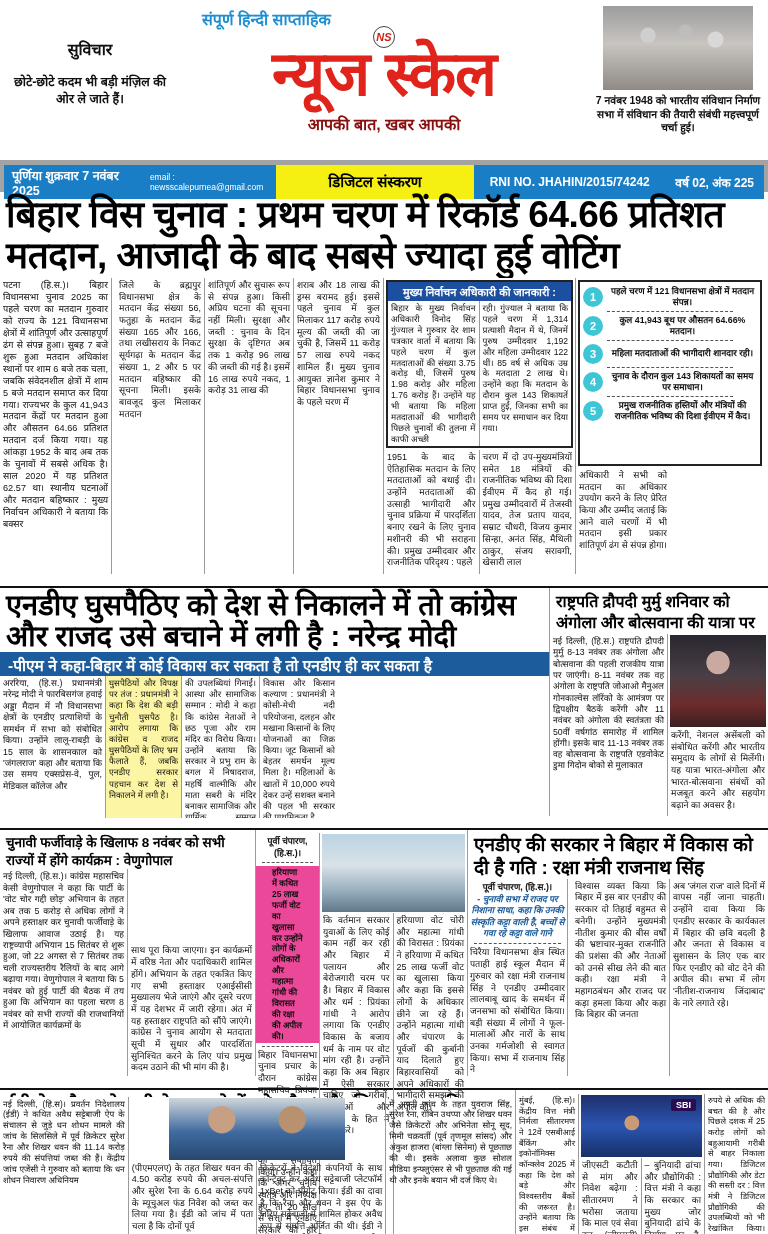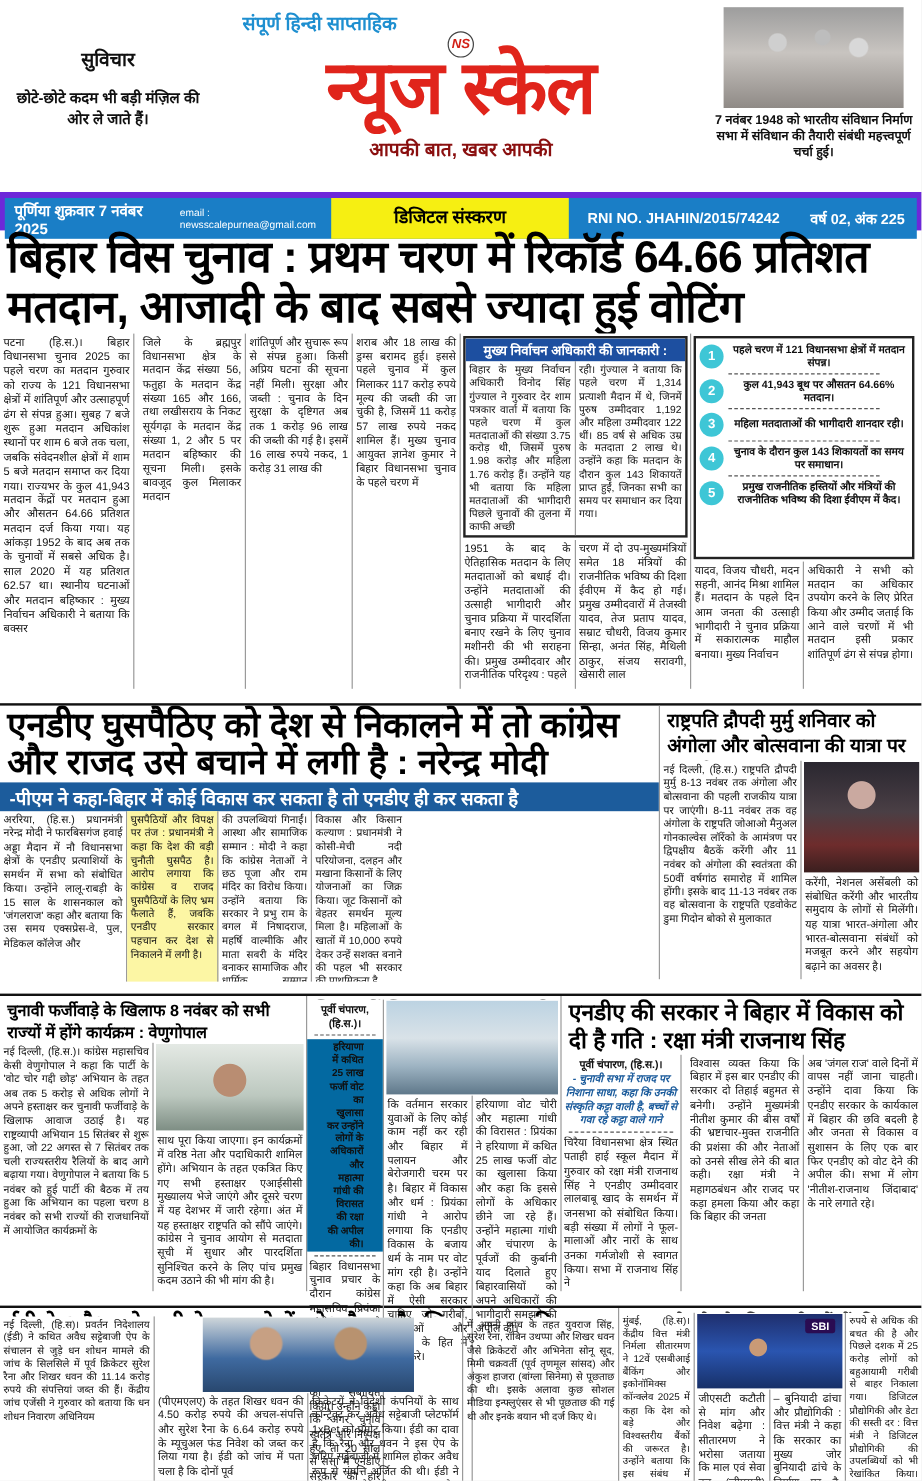--- a/index.html
+++ b/index.html
@@ -18,21 +18,21 @@
   .slogan { color:#8a0f0f; font-weight:bold; font-size:16px; margin-top:8px; }
   .hist { width:168px; text-align:center; }
   .hist-photo { width:150px; height:84px; margin:2px auto 4px auto; background:
       radial-gradient(circle at 30% 35%, #cfcfcf 0 6%, transparent 7%),
       radial-gradient(circle at 55% 30%, #bdbdbd 0 6%, transparent 7%),
       radial-gradient(circle at 75% 40%, #d8d8d8 0 6%, transparent 7%),
       linear-gradient(180deg,#9d9d9d 0%,#c8c4c0 45%,#8f8a86 100%); }
   .hist-cap { font-weight:bold; font-size:10.5px; line-height:1.3; }
 
   
-  .datebar { background:#6d28d9; padding:5px 4px; height:32px; }
+  .datebar { background:#a3a3a3; padding:5px 4px; height:32px; }
   .datebar-inner { background:#1a7ec6; color:#fff; height:34px; display:flex; align-items:center; }
   .db-left { display:flex; align-items:center; gap:14px; padding-left:8px; flex:1; }
   .db-place { font-weight:bold; font-size:12.5px; }
   .db-email { font-size:8.5px; }
   .edition { background:#f6ef12; color:#000; font-weight:bold; font-size:15px; height:34px; line-height:34px; padding:0 52px; text-align:center; }
   .db-right { flex:1; display:flex; justify-content:space-between; padding:0 10px 0 16px; align-items:center; }
   .db-rni { font-weight:bold; font-size:12px; }
   .db-issue { font-weight:bold; font-size:12px; }
 
   
@@ -89,28 +89,28 @@
   .murmu-c1 { width:118px; font-size:8.7px; }
   .murmu-right { flex:1; display:flex; flex-direction:column; }
   .murmu-photo { height:92px; margin:1px 2px; background:radial-gradient(circle at 50% 30%, #caa9a0 0 14%, transparent 15%), linear-gradient(180deg,#2a2730 0%,#4a3f45 45%,#6e2c2c 75%,#3a1f1f 100%); }
 
   
   .sec3 { display:flex; height:248px; }
   .venu { width:256px; border-right:1px solid #9a9a9a; display:flex; flex-direction:column; }
   .venu-headline { font-size:13.5px; font-weight:800; line-height:1.35; padding:4px 6px 2px 6px; height:46px; overflow:hidden; }
   .venu-body { display:flex; flex:1; }
   .venu-c1 { width:128px; font-size:8.8px; }
-  .venu-right { flex:1; display:flex; flex-direction:column; }
+  .venu-right { flex:1; display:flex; flex-direction:column;align-items:flex-end; }
   .venu-photo { height:72px; margin:1px 2px; background:radial-gradient(circle at 50% 42%, #b98d72 0 18%, transparent 19%), linear-gradient(180deg,#e4e9e4 0%,#bcc8bf 60%,#7e8e84 100%); }
   .pri { width:212px; border-right:1px solid #9a9a9a; display:flex; flex-direction:column; }
   .pri-headline { font-size:19px; font-weight:900; line-height:1.22; padding:3px 6px 0 6px; height:52px; overflow:hidden; }
   .pri-body { display:flex; flex:1; }
   .pri-c1 { width:64px; font-size:8.4px; }
   .byline { font-weight:bold; font-size:8.8px; text-align:center; padding-top:2px; }
-  .intro-yellow { background:#0369a1; font-weight:bold; font-size:8.4px; text-align:right; line-height:1.3; padding:1px 16px; }
+  .intro-yellow { background:#ec4899; font-weight:bold; font-size:8.4px; text-align:left; line-height:1.3; padding:1px 16px; }
   .pri-right { flex:1; display:flex; flex-direction:column; }
   .pri-photo { height:78px; margin:1px 2px; background:linear-gradient(180deg,#bcd3e2 0%,#d9e2e8 40%,#9db3c2 70%,#5f788a 100%); }
   .raj { flex:1; display:flex; flex-direction:column; }
   .raj-headline { font-size:19px; font-weight:900; line-height:1.22; padding:3px 6px 0 6px; height:52px; overflow:hidden; }
   .raj-body { display:flex; flex:1; }
   .raj-c1 { width:100px; font-size:8.6px; }
   .intro-blue { color:#1c5c9c; font-weight:bold; font-style:italic; font-size:8.8px; text-align:center; line-height:1.3; padding:1px 2px; }
   .raj-right { flex:1; display:flex; flex-direction:row; }
   .raj-photo { height:80px; margin:1px 2px; background:linear-gradient(180deg,#b5302a 0%,#d8554a 30%,#a8302e 60%,#6e1f1e 100%); }
 
@@ -221,21 +221,20 @@
           <span class="ptnum">4</span>
           <span class="pttext">चुनाव के दौरान कुल 143 शिकायतों का समय पर समाधान।</span>
         </div>
         <div class="pt-sep"></div>
         <div class="pt">
           <span class="ptnum">5</span>
           <span class="pttext">प्रमुख राजनीतिक हस्तियों और मंत्रियों की राजनीतिक भविष्य की दिशा ईवीएम में कैद।</span>
         </div>
       </div>
       <div class="duo">
-        <div class="ncol vr">यादव, विजय चौधरी, मदन सहनी, आनंद मिश्रा शामिल हैं। मतदान के पहले दिन आम जनता की उत्साही भागीदारी ने चुनाव प्रक्रिया में सकारात्मक माहौल बनाया। मुख्य निर्वाचन</div>
         <div class="ncol">अधिकारी ने सभी को मतदान का अधिकार उपयोग करने के लिए प्रेरित किया और उम्मीद जताई कि आने वाले चरणों में भी मतदान इसी प्रकार शांतिपूर्ण ढंग से संपन्न होगा।</div>
       </div>
     </div>
   </section>
 
   <section class="sec2 rule">
     <article class="modi">
       <h2 class="modi-headline">एनडीए घुसपैठिए को देश से निकालने में तो कांग्रेस और राजद उसे बचाने में लगी है : नरेन्द्र मोदी</h2>
       <div class="sub-blue">-पीएम ने कहा-बिहार में कोई विकास कर सकता है तो एनडीए ही कर सकता है</div>
       <div class="modi-body">

